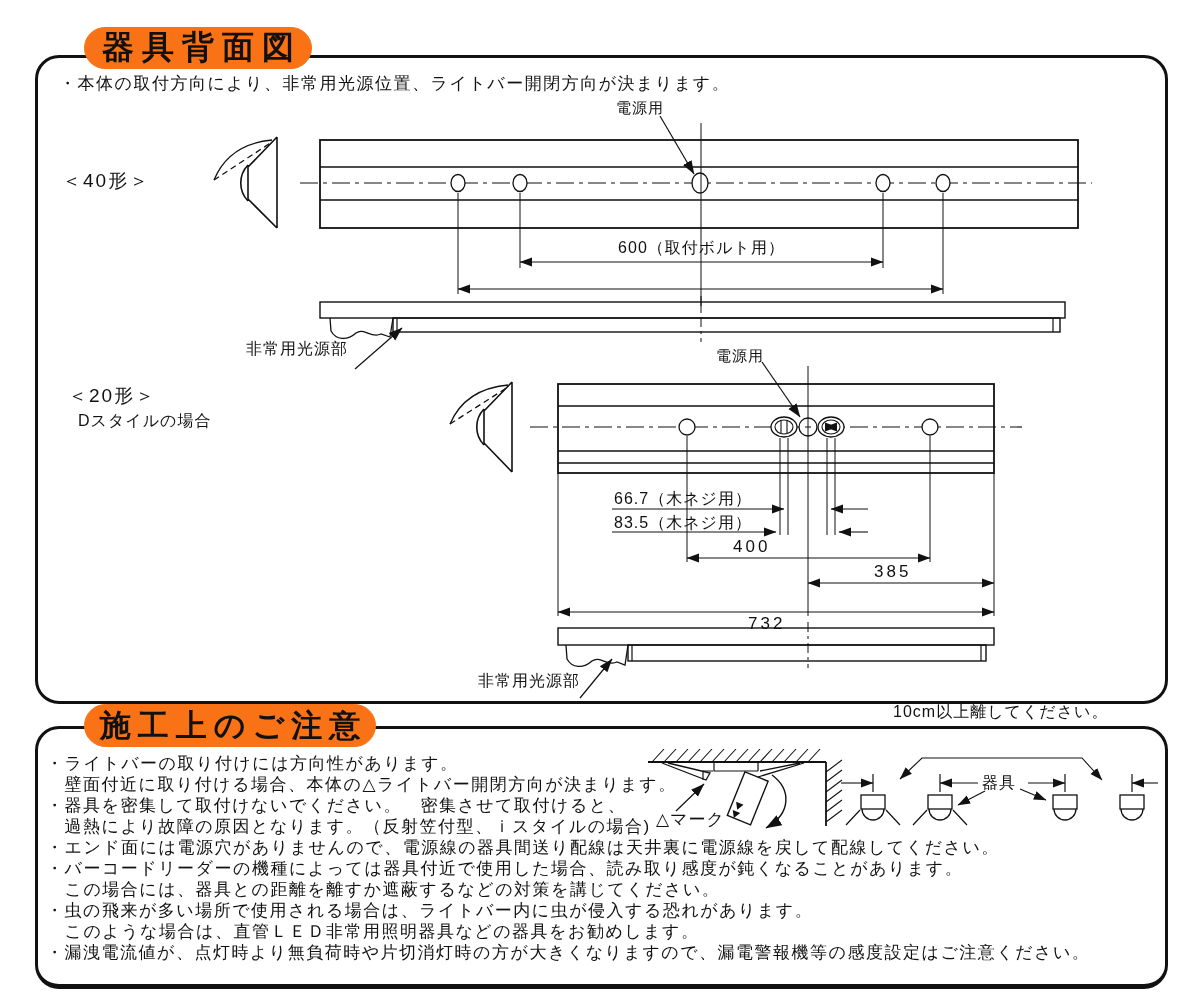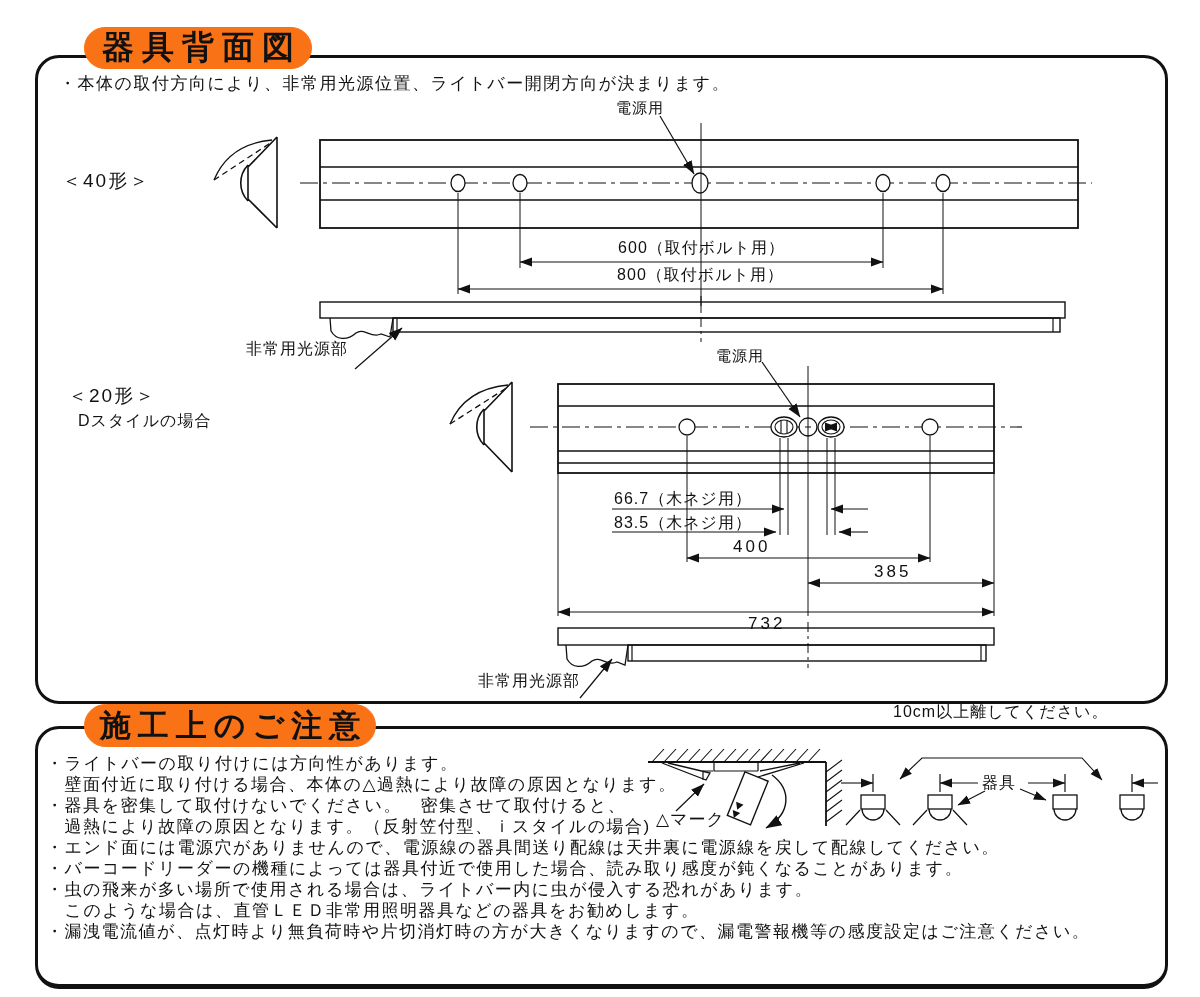--- a/index.html
+++ b/index.html
@@ -181,45 +181,45 @@
       </g>
 
       <path d="M985,791 L958,805" stroke-width="1.1" marker-end="url(#ah)"></path>
       <path d="M1020,789 L1046,800" stroke-width="1.1" marker-end="url(#ah)"></path>
     </g>
   </svg>
 
   <div class="abs typ" style="left:62px;top:136px;margin-top:32px;">＜40形＞</div>
   <div class="abs lbl" style="left:616px;top:99px;font-size:15px;">電源用</div>
   <div class="abs dim" style="left:520px;top:238px;width:363px;">600（取付ボルト用）</div>
-  <div class="abs dim" style="left:458px;top:265px;width:485px;">800（取付ボルト用）</div>
   <div class="abs lbl" style="left:246px;top:339px;">非常用光源部</div>
 
   <div class="abs typ" style="left:68px;top:383px;">＜20形＞</div>
   <div class="abs lbl" style="left:78px;top:411px;">Dスタイルの場合</div>
   <div class="abs lbl" style="left:716px;top:347px;font-size:15px;">電源用</div>
   <div class="abs lbl" style="left:614px;top:489px;">66.7（木ネジ用）</div>
   <div class="abs lbl" style="left:614px;top:513px;">83.5（木ネジ用）</div>
   <div class="abs dimnum" style="left:733px;top:537px;">400</div>
   <div class="abs dimnum" style="left:874px;top:562px;">385</div>
   <div class="abs dimnum" style="left:748px;top:614px;">732</div>
   <div class="abs lbl" style="left:478px;top:671px;">非常用光源部</div>
 
   <div class="box box2" style="left:35px;top:726px;width:1127px;height:255px;"></div>
   <div class="capsule cap2" style="left:84px;top:704px;width:290px;height:41px;">
     <span>施工上のご注意</span>
   </div>
 
   <div class="abs txt" style="left:46px;top:753px;">
     <div class="notes-line">・ライトバーの取り付けには方向性があります。</div>
-    <div class="notes-line">　壁面付近に取り付ける場合、本体の△過熱により故障の原因となります。</div>
+    <div class="notes-line">　壁面付近に取り付ける場合、本体の△ライトバー開閉方向が決まります。</div>
     <div class="notes-line">・器具を密集して取付けないでください。　密集させて取付けると、</div>
     <div class="notes-line">　過熱により故障の原因となります。（反射笠付型、ｉスタイルの場合)</div>
     <div class="notes-line">・エンド面には電源穴がありませんので、電源線の器具間送り配線は天井裏に電源線を戻して配線してください。</div>
     <div class="notes-line">・バーコードリーダーの機種によっては器具付近で使用した場合、読み取り感度が鈍くなることがあります。</div>
+    <div class="notes-line">　この場合には、器具との距離を離すか遮蔽するなどの対策を講じてください。</div>
     <div class="notes-line">・虫の飛来が多い場所で使用される場合は、ライトバー内に虫が侵入する恐れがあります。</div>
     <div class="notes-line">　このような場合は、直管ＬＥＤ非常用照明器具などの器具をお勧めします。</div>
     <div class="notes-line">・漏洩電流値が、点灯時より無負荷時や片切消灯時の方が大きくなりますので、漏電警報機等の感度設定はご注意ください。</div>
   </div>
 
   <div class="abs lbl" style="left:656px;top:808px;font-size:17px;">△マーク</div>
   <div class="abs lbl" style="left:893px;top:702px;">10cm以上離してください。</div>
   <div class="abs lbl" style="left:982px;top:773px;">器具</div>
 
 </div>

